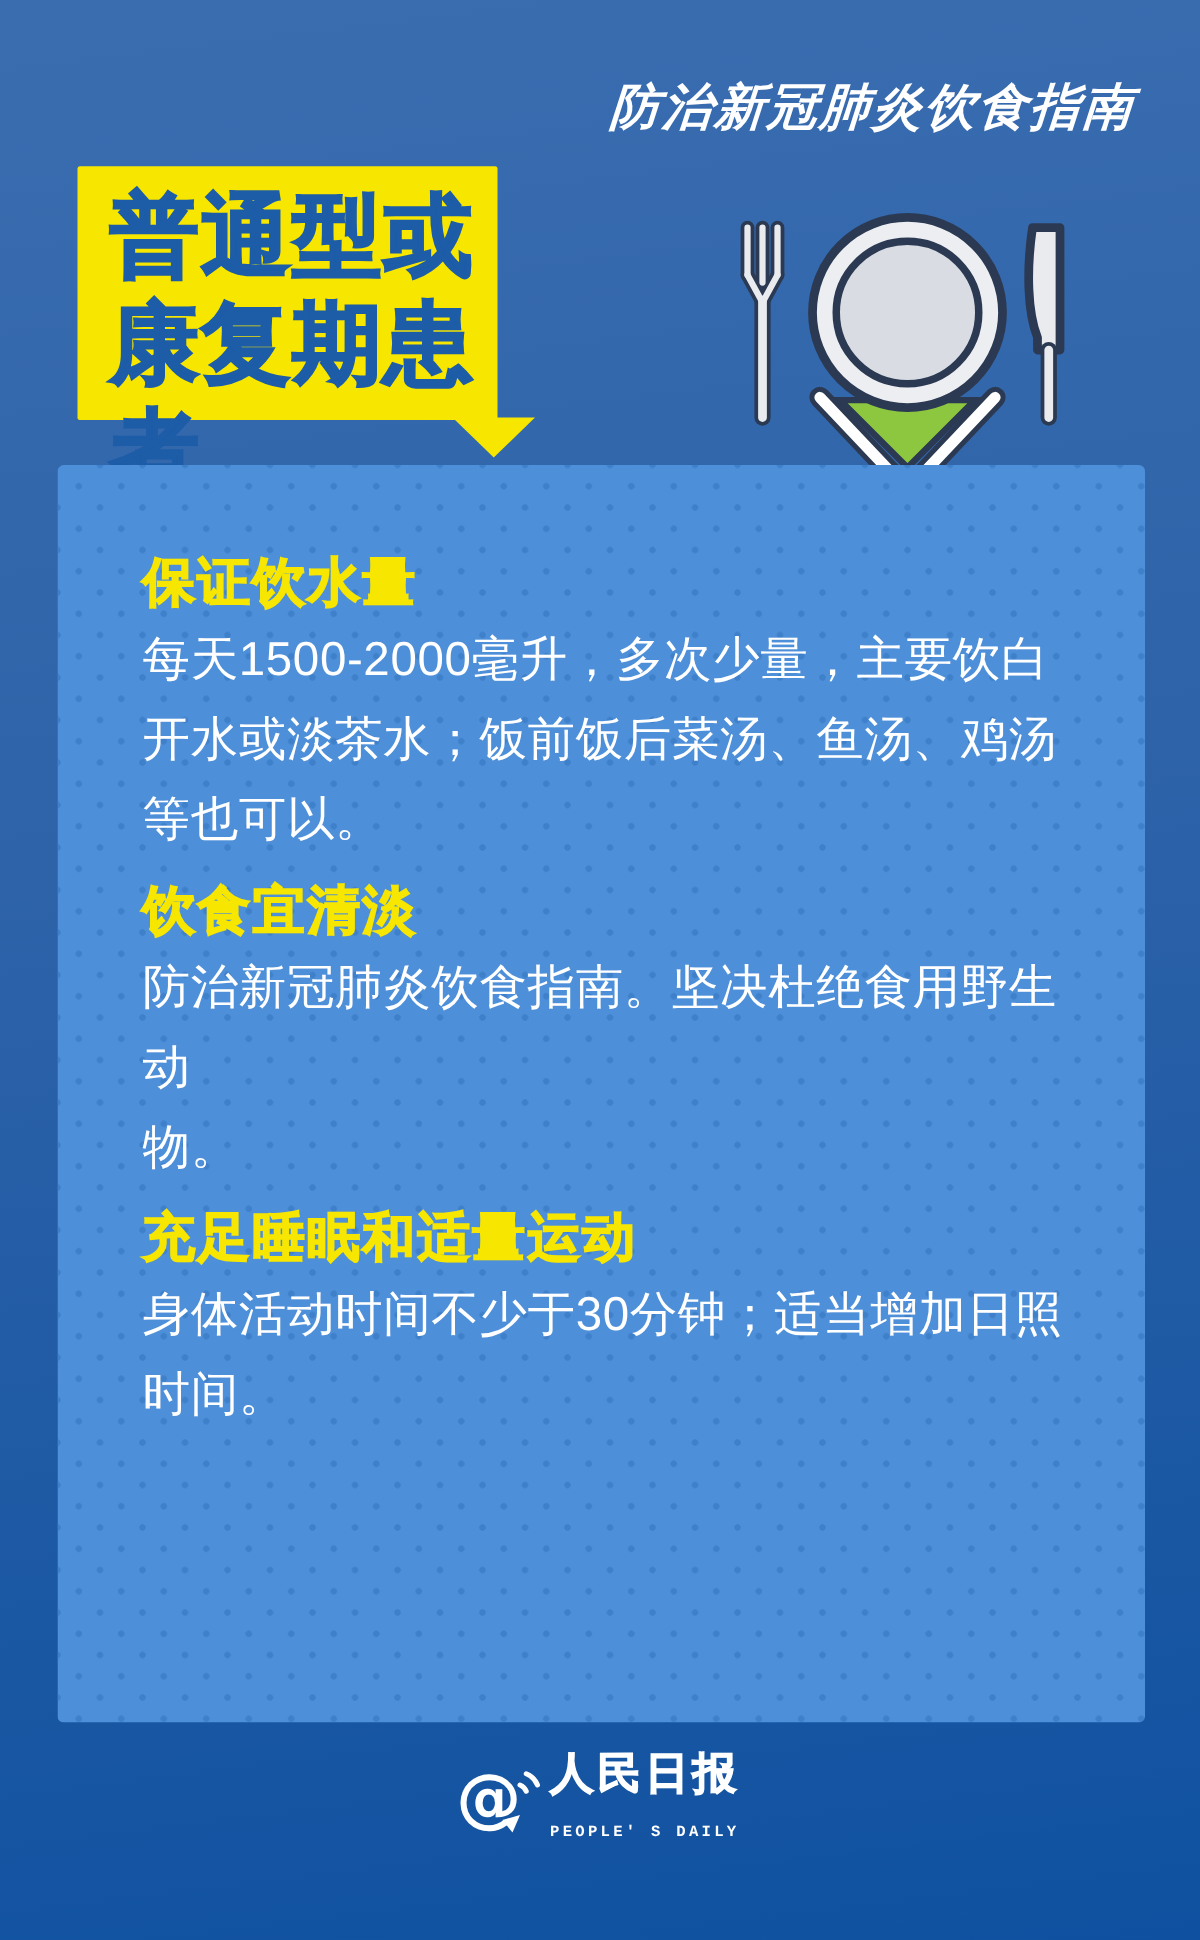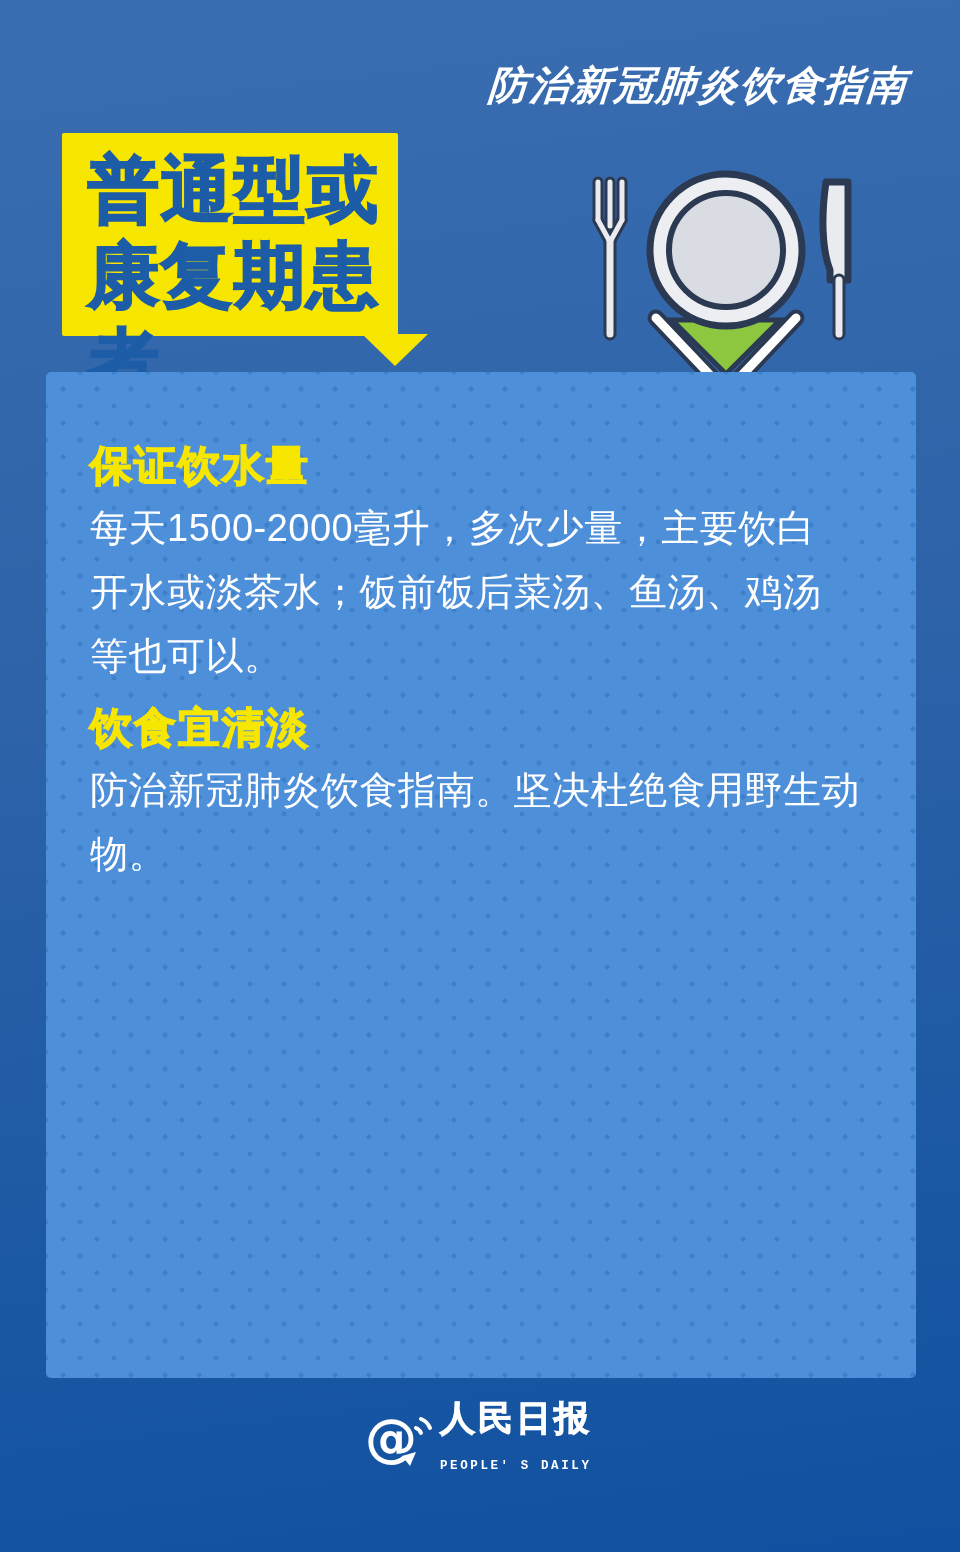--- a/index.html
+++ b/index.html
@@ -28,21 +28,21 @@
     padding:14px 0 0 26px;
     font-size:71px;line-height:1.21;font-weight:900;
     color:#1D5CA7;-webkit-text-stroke:2.2px #1D5CA7;
     letter-spacing:2px;white-space:pre-line;
   }
   
   .hero-icon{position:absolute;left:572px;top:168px;}
   
   .panel{
     position:absolute;left:46px;top:372px;width:870px;height:1006px;
-    box-sizing:border-box;padding:68px 44px 10px 44px;
+    box-sizing:border-box;padding:68px 44px 10px 68px;
     background-color:#4E8FD9;border-radius:5px;
     background-image:
       radial-gradient(circle,#3F80CB 2.3px,rgba(0,0,0,0) 2.9px),
       radial-gradient(circle,#3F80CB 2.3px,rgba(0,0,0,0) 2.9px);
     background-size:34px 34px;background-position:0 0,17px 17px;
   }
   .sec-h{
     margin:0 0 4px 0;
     font-size:42px;line-height:52px;font-weight:800;
     color:#F7E600;-webkit-text-stroke:1.4px #F7E600;
@@ -115,20 +115,25 @@
 等也可以。</p>
   </div>
 
   <div>
     <h3 class="sec-h">饮食宜清淡</h3>
     <p class="sec-p">防治新冠肺炎饮食指南。坚决杜绝食用野生动
 物。</p>
   </div>
 
 
+  <div>
+    <h3 class="sec-h">充足睡眠和适量运动</h3>
+    <p class="sec-p">身体活动时间不少于30分钟；适当增加日照
+时间。</p>
+  </div>
 
 </div>
 
 <div class="footer">
   <div class="footer-inner">
     <svg width="66" height="60" viewBox="0 0 66 60" xmlns="http://www.w3.org/2000/svg">
       <text x="-3" y="47" font-size="52" font-weight="bold" fill="#FFFFFF" font-family="DejaVu Sans, sans-serif">@</text>
       <path d="M48,19 a9,9 0 0 1 5,5" stroke="#FFFFFF" stroke-width="4" fill="none" stroke-linecap="round"></path>
       <path d="M53,10 a16,16 0 0 1 9,9" stroke="#FFFFFF" stroke-width="4" fill="none" stroke-linecap="round"></path>
       <path d="M34,47 L48,43 L42,57 Z" fill="#FFFFFF"></path>

